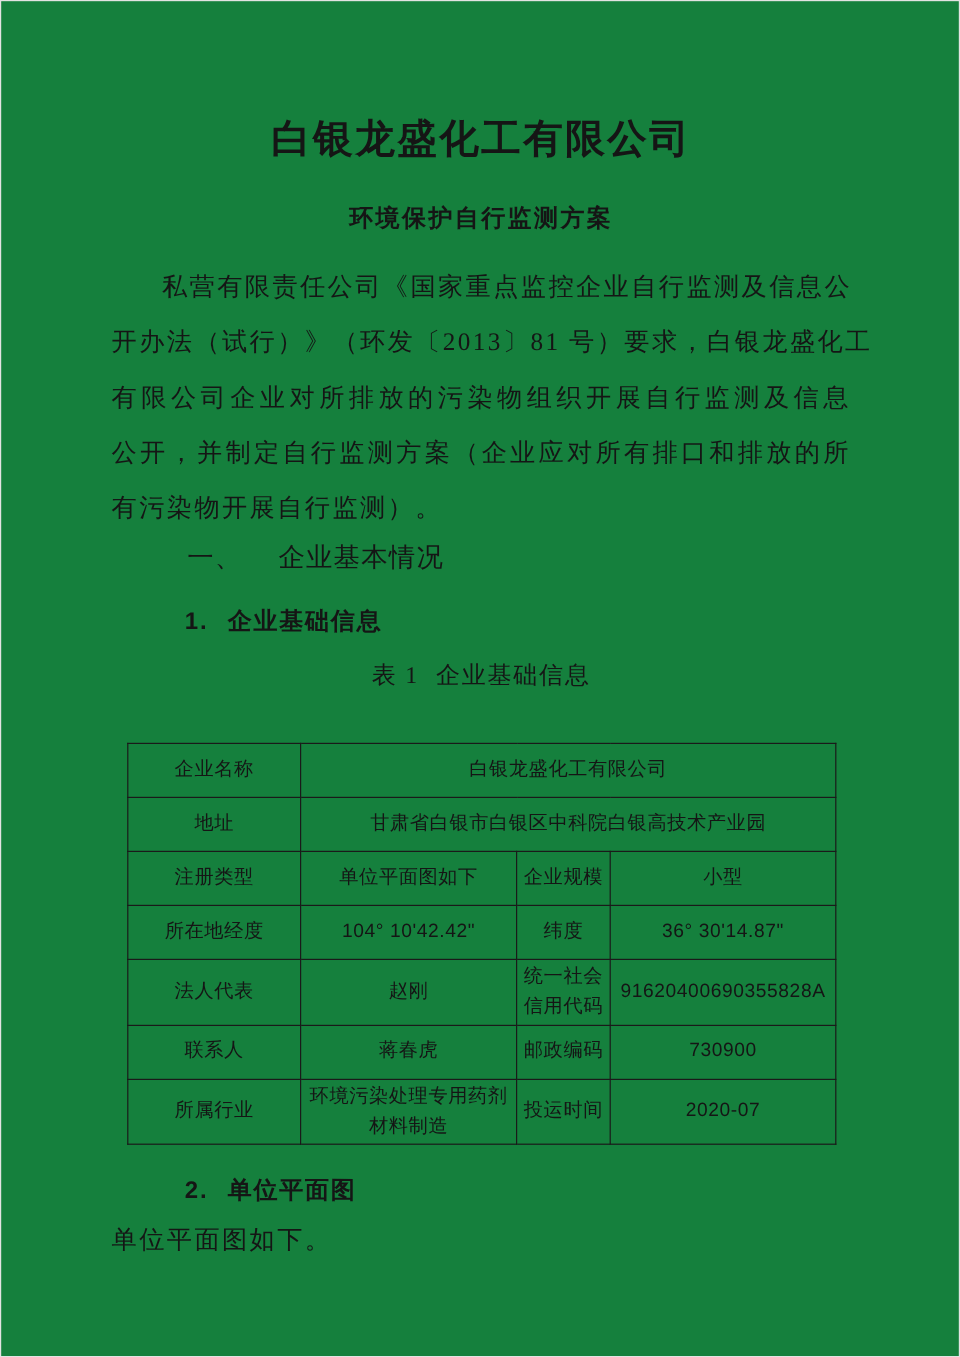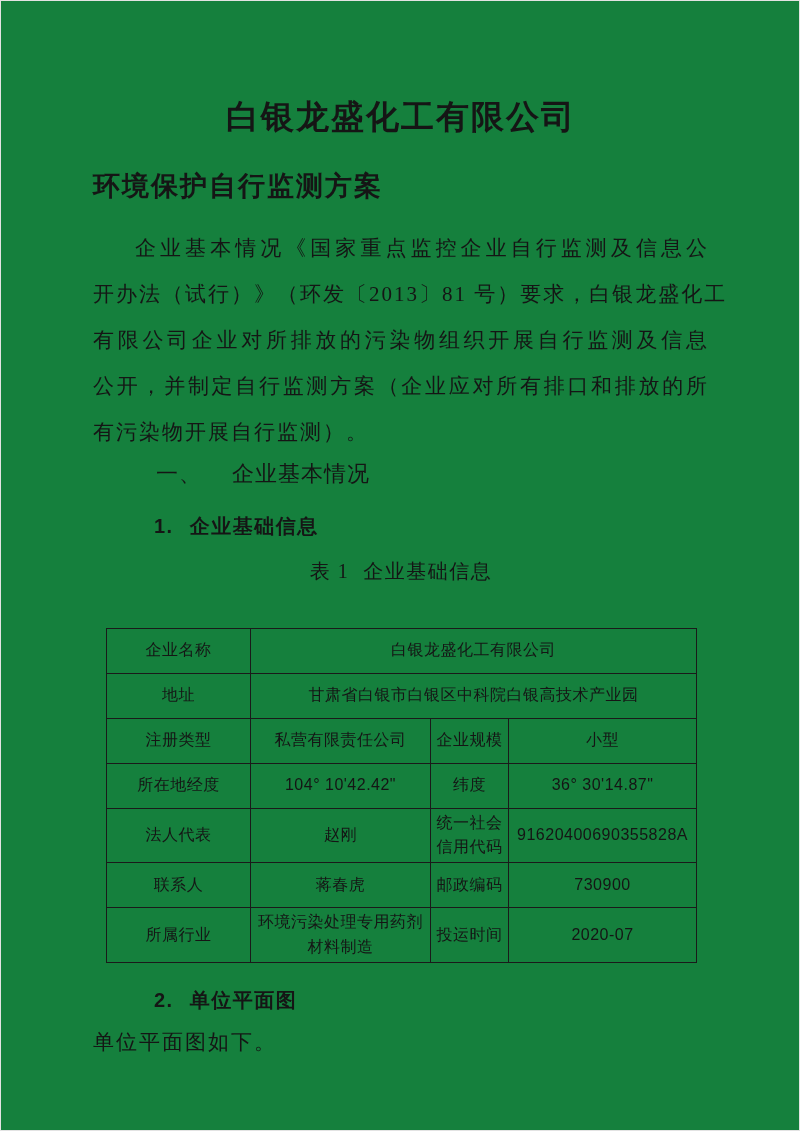--- a/index.html
+++ b/index.html
@@ -18,24 +18,24 @@
     margin:0;
     text-align:center;
     font-family:"Liberation Serif","DejaVu Serif",serif;
     font-weight:bold;
     font-size:33px;
     letter-spacing:2px;
     line-height:1.25;
   }
   .doc-subtitle{
     margin:32px 0 0 0;
-    text-align:left;
+    text-align:center;
     font-family:"Liberation Sans","DejaVu Sans",sans-serif;
     font-weight:600;
-    font-size:27px;
+    font-size:20px;
     letter-spacing:2px;
     line-height:1.2;
   }
   .intro{
     margin-top:22px;
     font-size:21px;
     letter-spacing:2px;
     line-height:46px;
   }
   .intro-line{
@@ -99,21 +99,21 @@
 </head>
 <body>
 
 <div class="page">
 
   <h1 class="doc-title">白银龙盛化工有限公司</h1>
 
   <h2 class="doc-subtitle">环境保护自行监测方案</h2>
 
   <div class="intro">
-    <div class="intro-line indent">企业基本情况《国家重点监控企业自行监测及信息公</div>
+    <div class="intro-line indent">私营有限责任公司《国家重点监控企业自行监测及信息公</div>
     <div class="intro-line">开办法（试行）》（环发〔2013〕81 号）要求，白银龙盛化工</div>
     <div class="intro-line">有限公司企业对所排放的污染物组织开展自行监测及信息</div>
     <div class="intro-line">公开，并制定自行监测方案（企业应对所有排口和排放的所</div>
     <div class="intro-line last">有污染物开展自行监测）。</div>
   </div>
 
   <div class="h-sec">
     <span class="sec-num">一、</span><span>企业基本情况</span>
   </div>
 
@@ -136,21 +136,21 @@
       <tr>
         <td>企业名称</td>
         <td colspan="3">白银龙盛化工有限公司</td>
       </tr>
       <tr>
         <td>地址</td>
         <td colspan="3">甘肃省白银市白银区中科院白银高技术产业园</td>
       </tr>
       <tr>
         <td>注册类型</td>
-        <td>私营有限责任公司</td>
+        <td>单位平面图如下</td>
         <td>企业规模</td>
         <td>小型</td>
       </tr>
       <tr>
         <td>所在地经度</td>
         <td class="num">104° 10'42.42"</td>
         <td>纬度</td>
         <td class="num">36° 30'14.87"</td>
       </tr>
       <tr>

